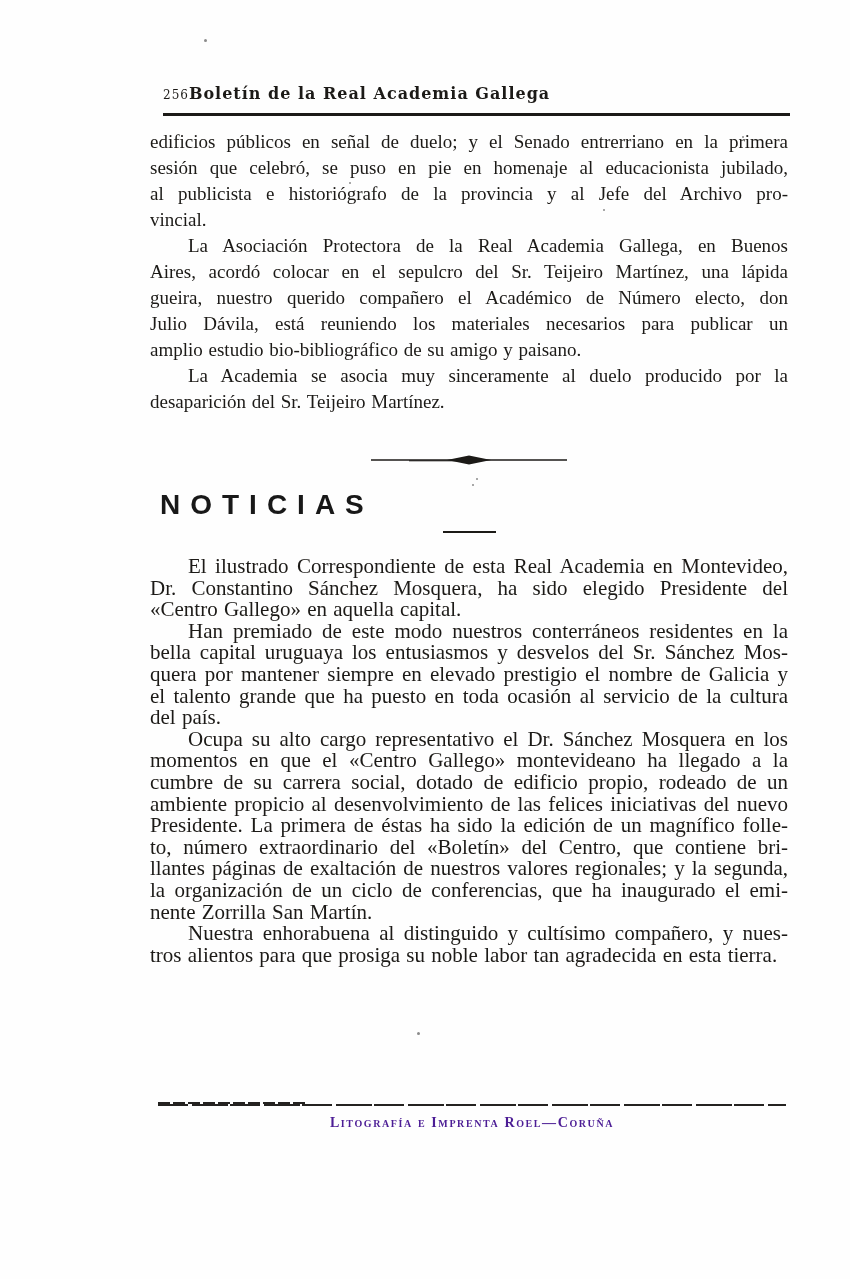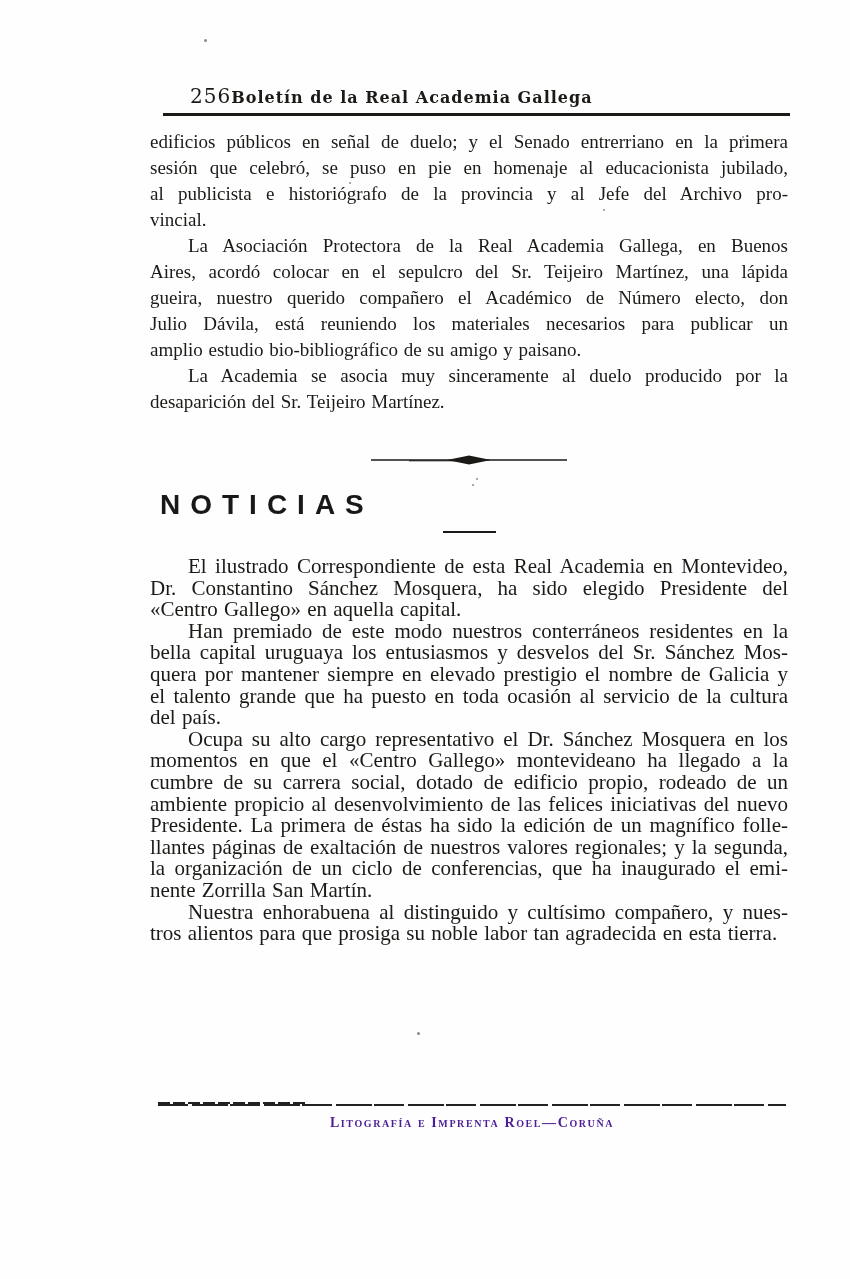--- a/index.html
+++ b/index.html
@@ -12,22 +12,22 @@
     font-family:"Liberation Serif", serif;
     overflow:hidden;
   }
   
   .hdr{
     position:absolute;top:84px;left:150px;width:640px;
     display:flex;align-items:baseline;
   }
   .page-num{
     font-family:"DejaVu Serif", serif;
-    font-size:20px;letter-spacing:1px;
-    margin-left:40px;
+    font-size:12px;letter-spacing:1px;
+    margin-left:13px;
   }
   .journal-title{
     flex:1;text-align:left;
     font-family:"DejaVu Serif", serif;
     font-weight:bold;font-size:16px;letter-spacing:1px;
     padding-right:40px;
     white-space:nowrap;
   }
   .hdr-rule{
     position:absolute;top:113px;left:163px;width:627px;height:3px;
@@ -147,20 +147,21 @@
         <div class="line">quera por mantener siempre en elevado prestigio el nombre de Galicia y</div>
         <div class="line">el talento grande que ha puesto en toda ocasión al servicio de la cultura</div>
         <div class="line last">del país.</div>
       </div>
       <div class="para indent">
         <div class="line first">Ocupa su alto cargo representativo el Dr. Sánchez Mosquera en los</div>
         <div class="line">momentos en que el «Centro Gallego» montevideano ha llegado a la</div>
         <div class="line">cumbre de su carrera social, dotado de edificio propio, rodeado de un</div>
         <div class="line">ambiente propicio al desenvolvimiento de las felices iniciativas del nuevo</div>
         <div class="line">Presidente. La primera de éstas ha sido la edición de un magnífico folle-</div>
+        <div class="line">to, número extraordinario del «Boletín» del Centro, que contiene bri-</div>
         <div class="line">llantes páginas de exaltación de nuestros valores regionales; y la segunda,</div>
         <div class="line">la organización de un ciclo de conferencias, que ha inaugurado el emi-</div>
         <div class="line last">nente Zorrilla San Martín.</div>
       </div>
       <div class="para indent">
         <div class="line first">Nuestra enhorabuena al distinguido y cultísimo compañero, y nues-</div>
         <div class="line last">tros alientos para que prosiga su noble labor tan agradecida en esta tierra.</div>
       </div>
     </section>
 

